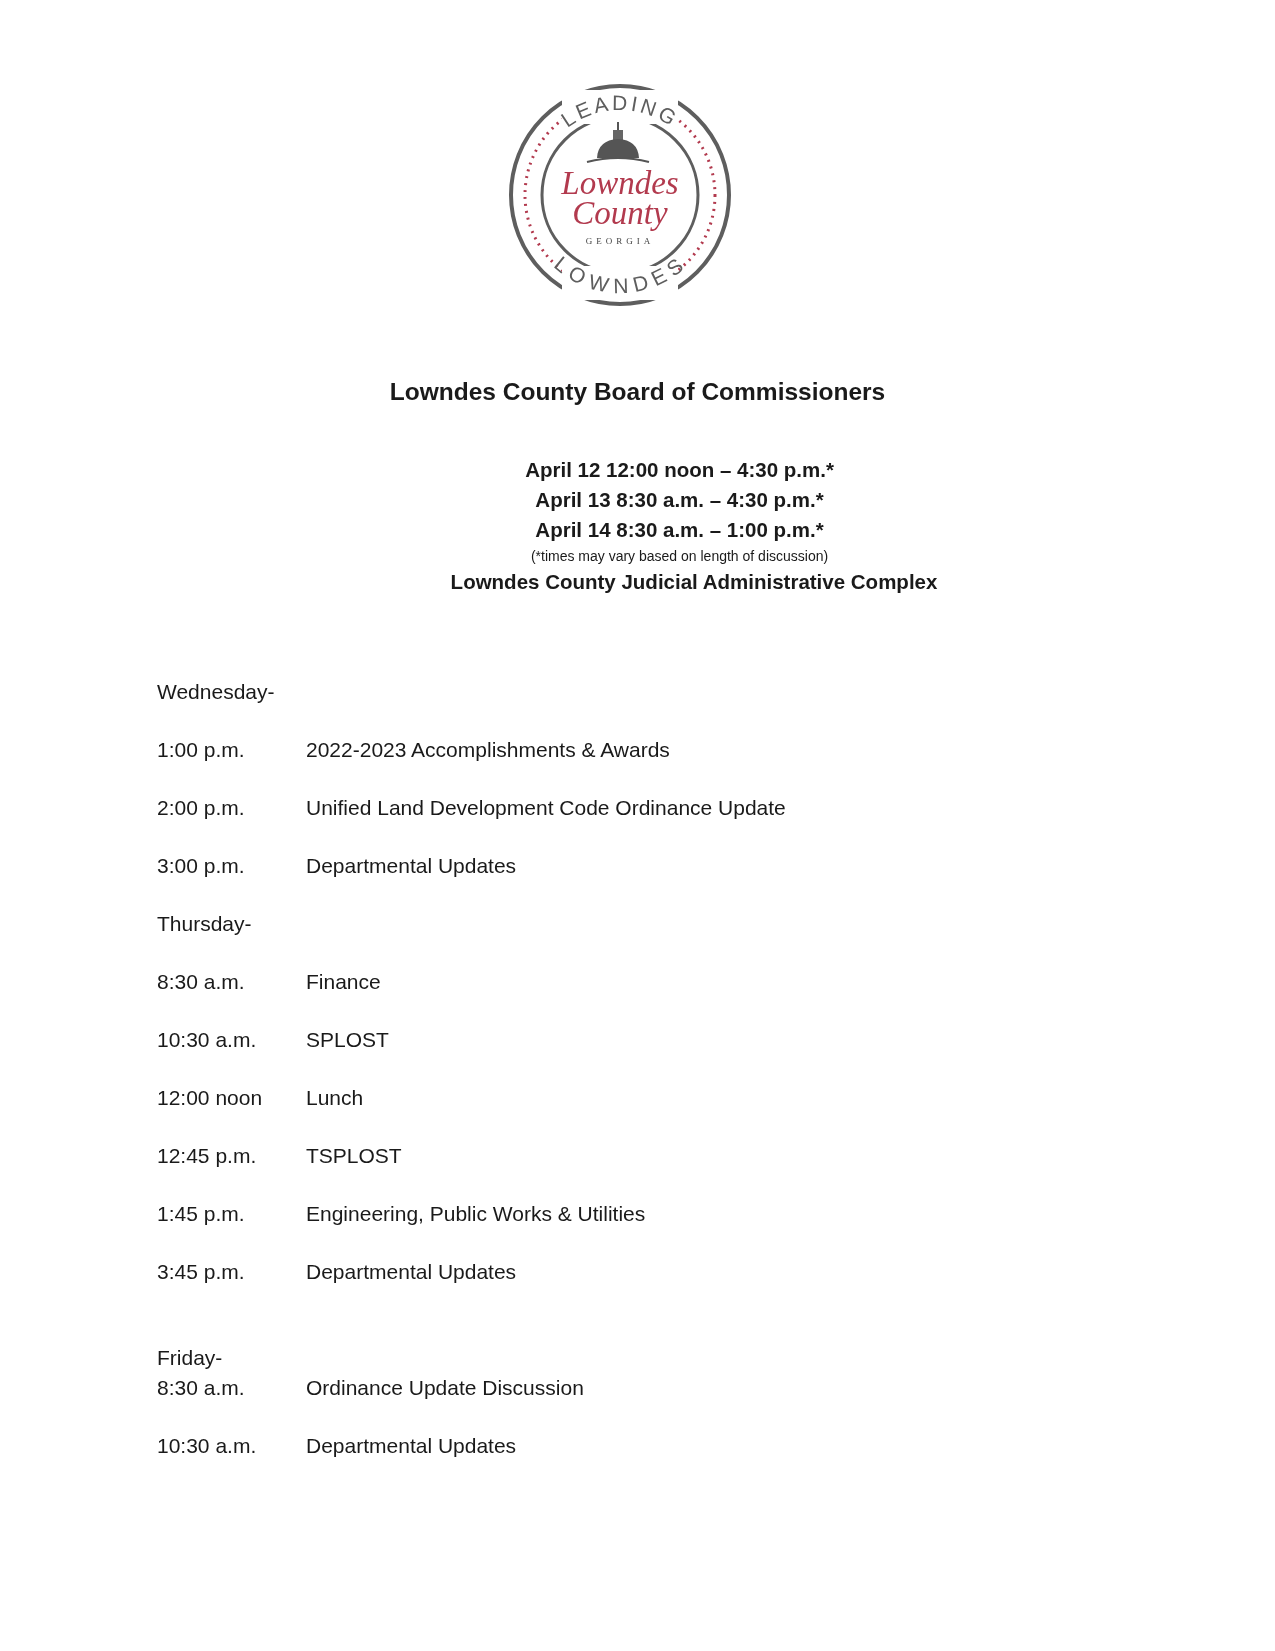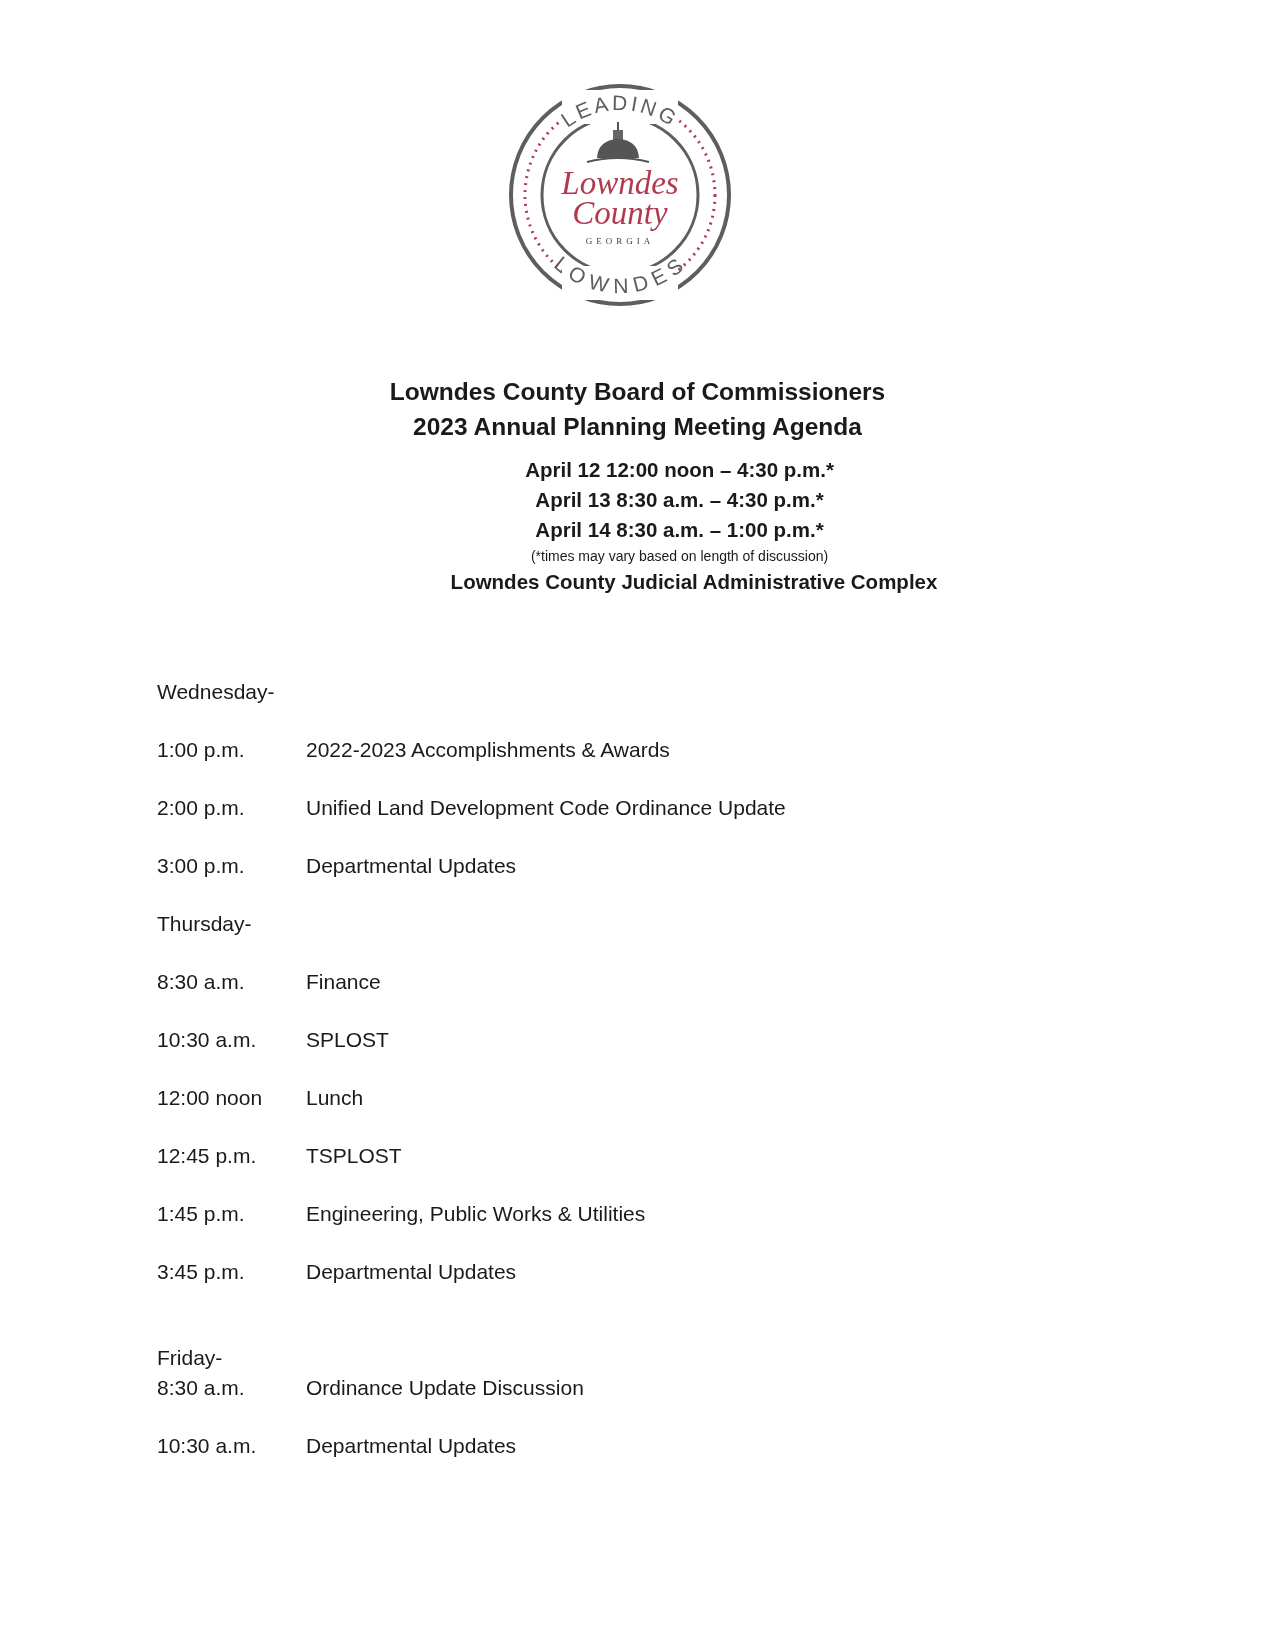--- a/index.html
+++ b/index.html
@@ -46,21 +46,20 @@
       <path d="M 80 80 Q 111 72 142 80" stroke="#555" stroke-width="2" fill="none"></path>
     </g>
     <text x="113" y="112" text-anchor="middle" font-family="Liberation Serif, serif" font-style="italic" font-size="33" fill="#b23a4e">Lowndes</text>
     <text x="113" y="142" text-anchor="middle" font-family="Liberation Serif, serif" font-style="italic" font-size="33" fill="#b23a4e">County</text>
     <text x="113" y="162" text-anchor="middle" font-family="Liberation Serif, serif" font-size="9" letter-spacing="4" fill="#444">GEORGIA</text>
   </svg>
 </div>
 
 <div class="header title">
   <div>Lowndes County Board of Commissioners</div>
-  <div>2023 Annual Planning Meeting Agenda</div>
 </div>
 
 <div class="header dates">
   <div>April 12 12:00 noon – 4:30 p.m.*</div>
   <div>April 13 8:30 a.m. – 4:30 p.m.*</div>
   <div>April 14 8:30 a.m. – 1:00 p.m.*</div>
   <div class="note">(*times may vary based on length of discussion)</div>
   <div class="loc">Lowndes County Judicial Administrative Complex</div>
 </div>
 

